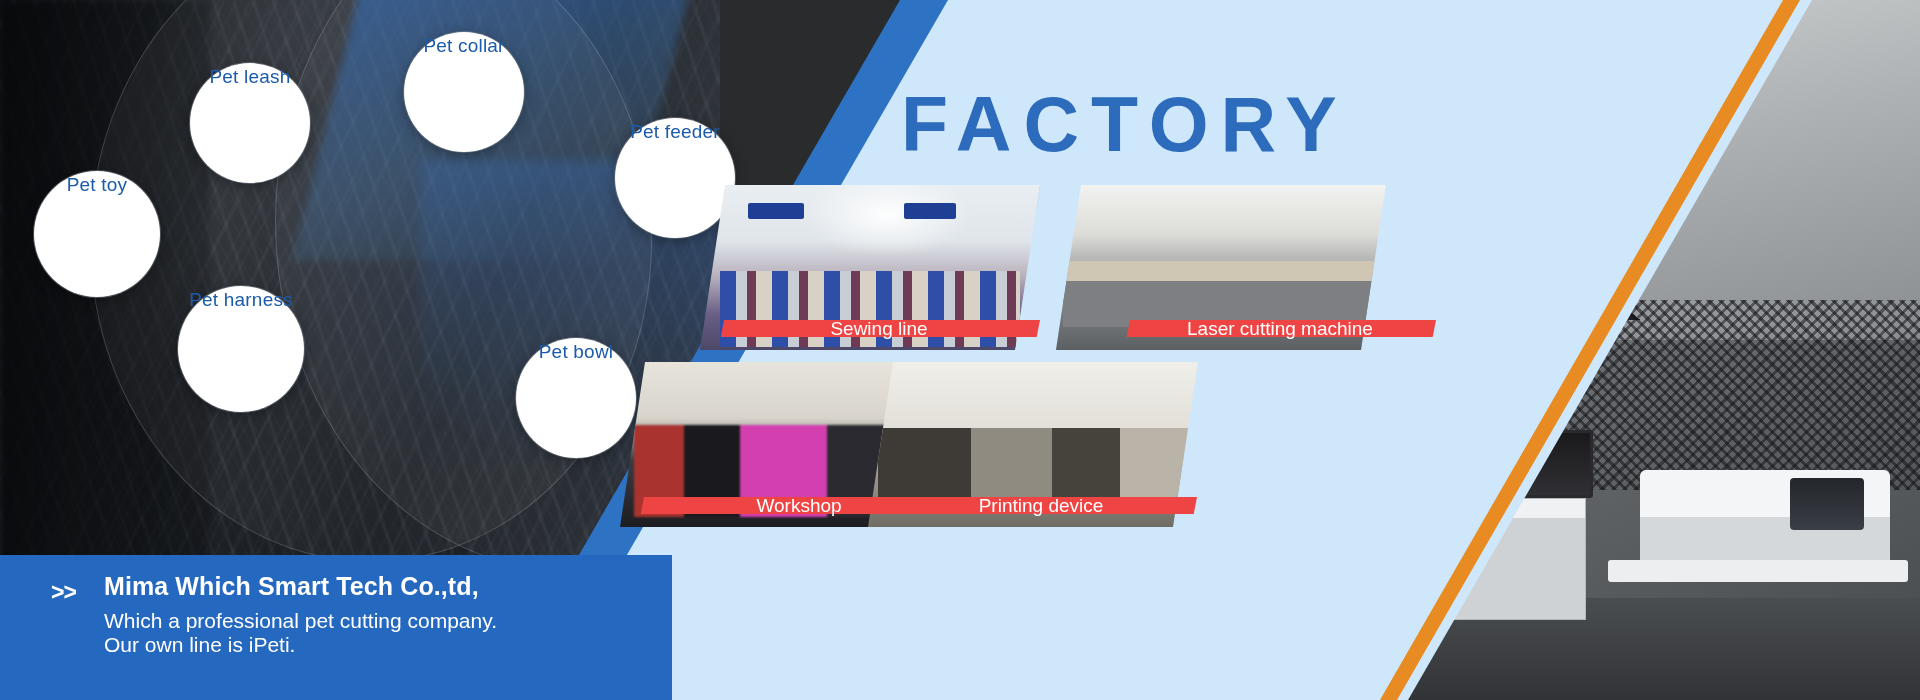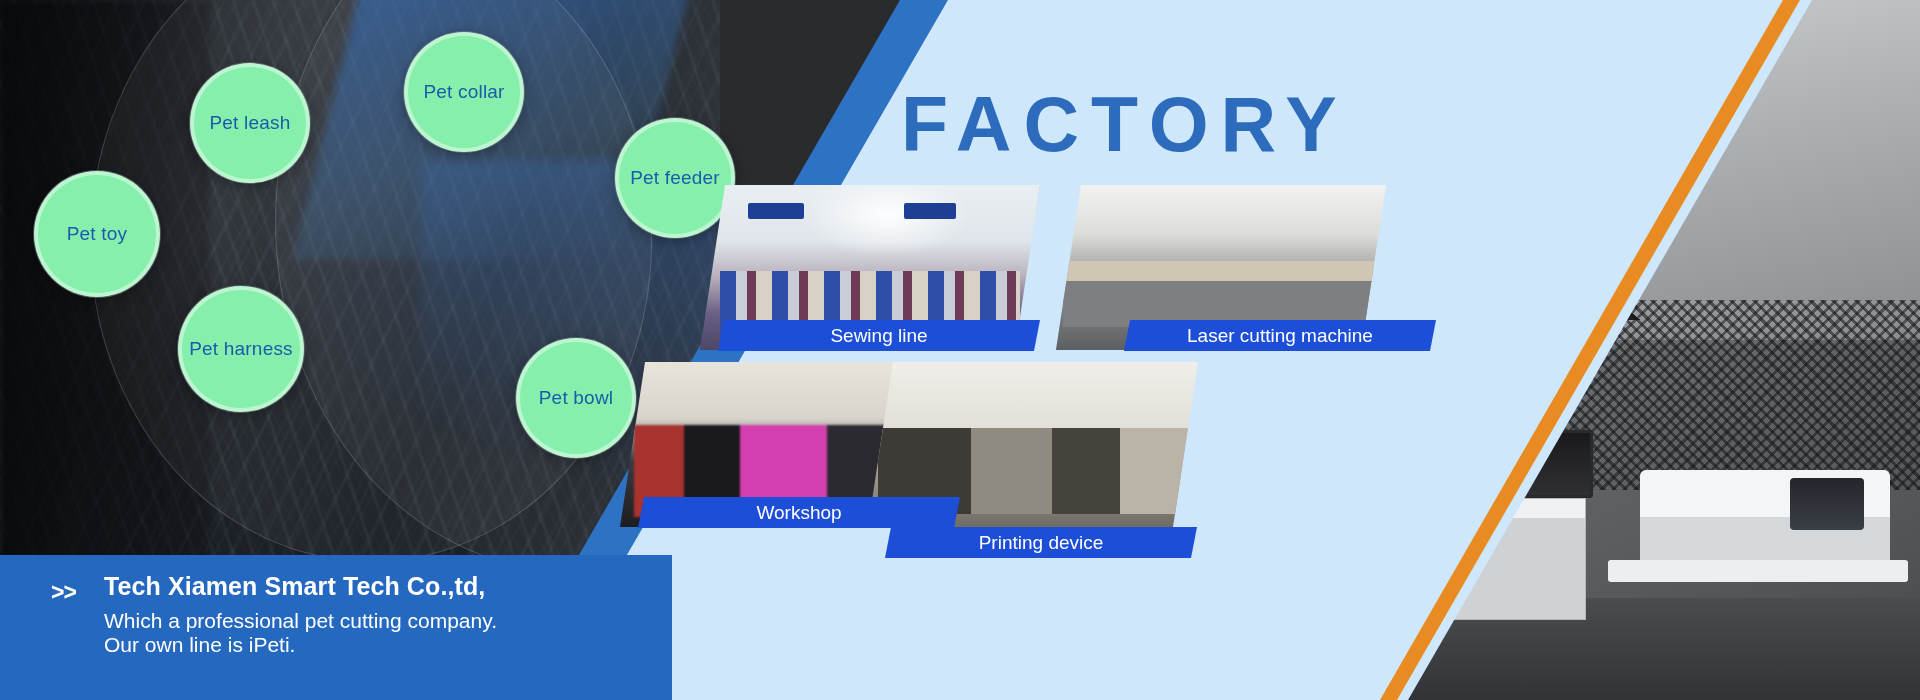--- a/index.html
+++ b/index.html
@@ -46,24 +46,24 @@
 
   
   .ring{position:absolute;border-radius:50%;border:1px solid rgba(255,255,255,.16);
         background:rgba(255,255,255,.045);}
   .ring.r1{left:90px;top:-80px;width:560px;height:640px;}
   .ring.r2{left:275px;top:-130px;width:590px;height:700px;}
 
   
   .bubble{
     position:absolute;border-radius:50%;
-    background:#86efac;
+    background:#ffffff;
     border:4px solid rgba(255,255,255,.45);
     box-shadow:0 0 0 1px rgba(120,130,140,.55), 0 3px 14px rgba(0,0,0,.35);
-    display:flex;align-items:center;justify-content:center;
+    display:flex;justify-content:center;
     color:#1b5bab;
     font-size:19px;
     letter-spacing:.2px;
     text-align:center;
     line-height:1.1;
     white-space:nowrap;
   }
   .bubble.b-toy     {left:34px; top:171px; width:118px;height:118px;}
   .bubble.b-leash   {left:190px;top:63px;  width:112px;height:112px;}
   .bubble.b-collar  {left:404px;top:32px;  width:112px;height:112px;}
@@ -174,27 +174,27 @@
   .t4 .img::after{
     content:"";position:absolute;left:3%;top:40%;width:94%;height:52%;
     background:
       linear-gradient(90deg,#3e3b36 0 30%, #8f8b80 30% 56%, #46433d 56% 78%, #b9b4a7 78% 100%),
       linear-gradient(180deg,rgba(255,255,255,.18),rgba(0,0,0,.4));
     filter:blur(.7px);
   }
 
   
   .capbar{
-    position:absolute;height:31px;background:#1d4ed8;color:#fff;
+    position:absolute;height:17px;background:#ef4444;color:#fff;
     font-size:19px;display:flex;align-items:center;justify-content:center;
   }
   .cb1{left:718px;top:320px;width:322px;clip-path:polygon(6px 0,322px 0,316px 31px,0 31px);}
   .cb2{left:1124px;top:320px;width:312px;clip-path:polygon(6px 0,312px 0,306px 31px,0 31px);}
   .cb3{left:638px;top:497px;width:322px;clip-path:polygon(6px 0,322px 0,316px 31px,0 31px);}
-  .cb4{left:885px;top:497px;width:312px;clip-path:polygon(6px 0,312px 0,306px 31px,0 31px);margin-top:30px;}
+  .cb4{left:885px;top:497px;width:312px;clip-path:polygon(6px 0,312px 0,306px 31px,0 31px);}
 
   
   .right-photo{
     position:absolute;left:0;top:0;width:1920px;height:700px;
     clip-path:polygon(1800px 0, 1920px 0, 1920px 700px, 1395px 700px);
     background:
       radial-gradient(ellipse 220px 150px at 62% 16%, rgba(25,25,28,.95), rgba(0,0,0,0) 62%),
       linear-gradient(155deg,#b9bcbd 0%,#9a9da0 28%,#7e8285 55%,#5e6164 78%,#46494c 100%);
   }
   .rp-head{
@@ -327,20 +327,20 @@
     <div class="rp-cab"></div>
     <div class="rp-mach"></div>
     <div class="rp-table"></div>
     <div class="rp-screen"></div>
   </div>
   <div class="blue-sliver"></div>
   <div class="orange-line"></div>
 
   <div class="company-bar">
     <span class="chev">&gt;&gt;</span>
-    <span class="cname">Tech Xiamen Smart Tech Co.,td,</span>
+    <span class="cname">Mima Which Smart Tech Co.,td,</span>
     <span class="cdesc">
       <span>Which a professional pet cutting company.</span><br>
       <span>Our own line is iPeti.</span>
     </span>
   </div>
 
 </div>
 
 </body></html>

